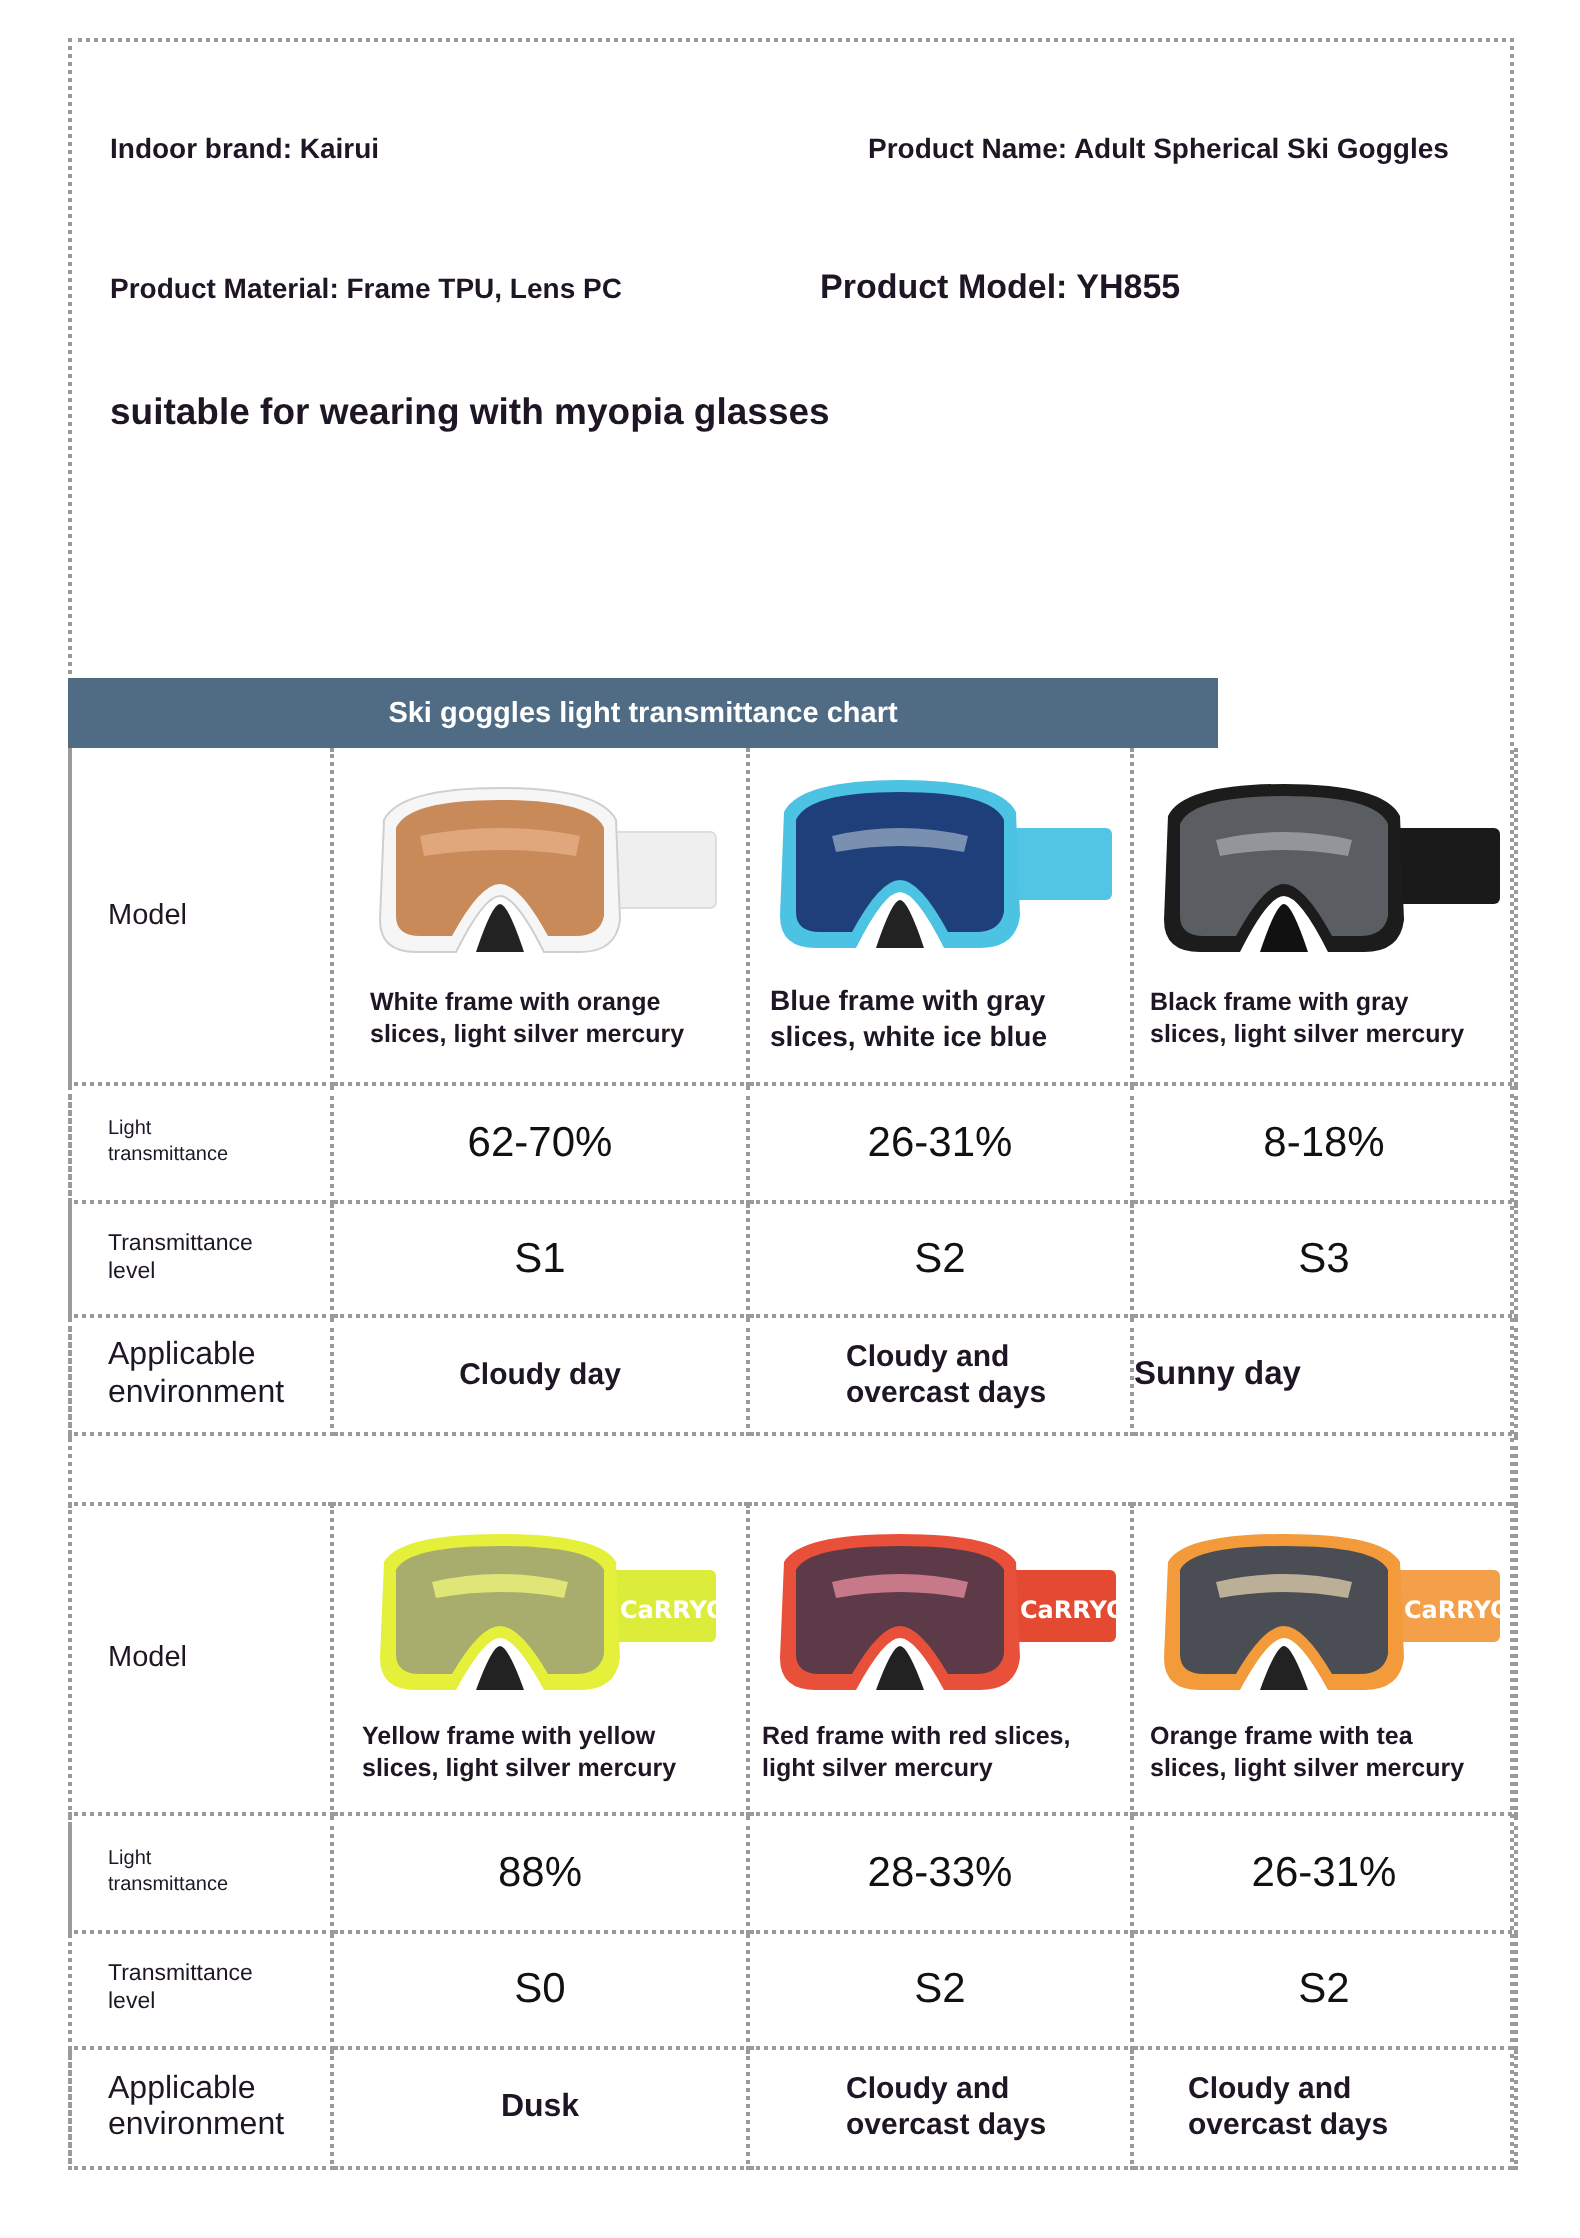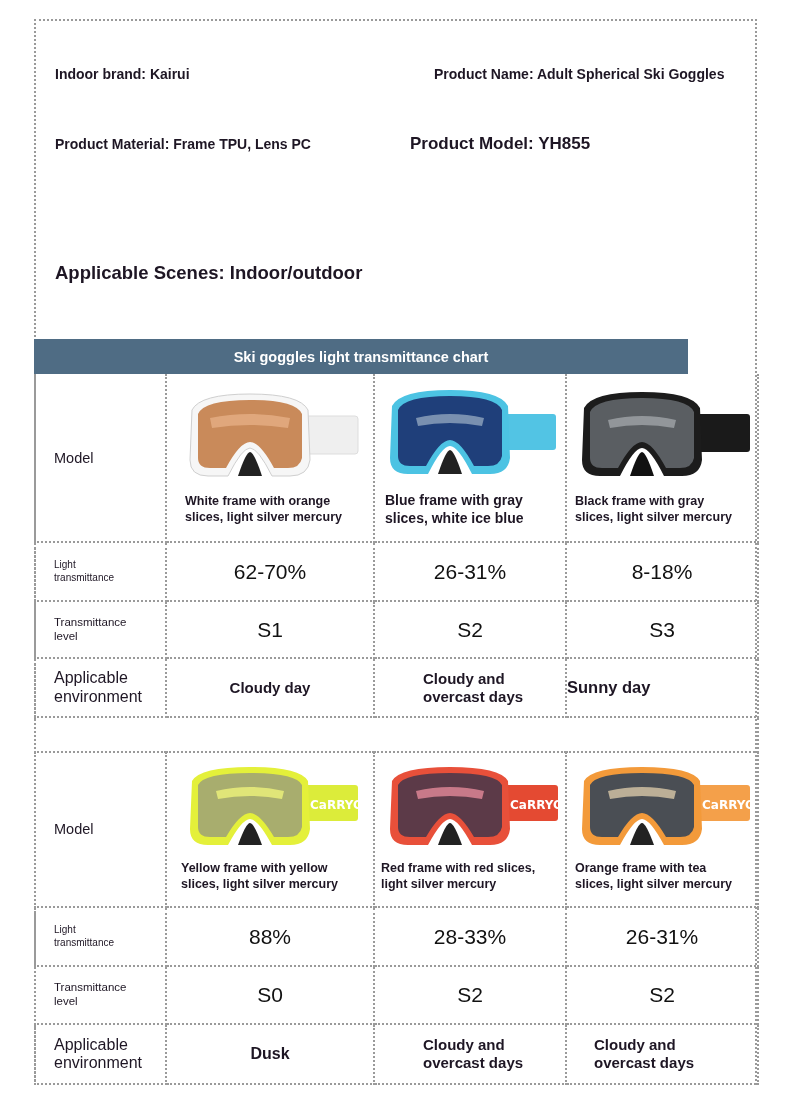--- a/index.html
+++ b/index.html
@@ -10,21 +10,21 @@
     position: absolute; left: 34px; top: 19px; width: 723px; height: 1066px;
     border-top: 2px dotted #9a9a9a; border-left: 2px dotted #9a9a9a; border-right: 2px dotted #9a9a9a;
   }
 
   .info { position: absolute; left: 55px; font-weight: bold; color: #1e1624; line-height: 1.25; }
   .info.sm { font-size: 14px; }
   .info.md { font-size: 17px; }
   .info.lg { font-size: 18.5px; }
 
   .chart-bar {
-    position: absolute; left: 34px; top: 339px; width: 654px; height: 35px;
+    position: absolute; left: 34px; top: 339px; width: 575px; height: 35px;
     background: #4f6c84; color: #ffffff; font-weight: bold; font-size: 14.5px;
     display: flex; align-items: center; justify-content: center;
   }
 
   table.spec {
     position: absolute; left: 34px; width: 723px; border-collapse: collapse; table-layout: fixed;
   }
   table.spec td {
     border-bottom: 2px dotted #9a9a9a; border-right: 2px dotted #9a9a9a;
     vertical-align: middle; padding: 0;
@@ -55,23 +55,23 @@
 </head>
 <body>
 
 <div class="frame"></div>
 
 <div class="info sm" style="top:66px;">Indoor brand: Kairui</div>
 <div class="info sm" style="top:66px; left:434px;">Product Name: Adult Spherical Ski Goggles</div>
 <div class="info sm" style="top:136px;">Product Material: Frame TPU, Lens PC</div>
 <div class="info md" style="top:133px; left:410px;">Product Model: YH855</div>
 <div class="info lg" style="top:194px;">
+  <div>suitable for wearing with myopia glasses</div>
 </div>
 <div class="info lg" style="top:261px;">
-  <div>Applicable Scenes: Indoor/outdoor</div>
 </div>
 
 <div class="chart-bar">Ski goggles light transmittance chart</div>
 
 <table class="spec" style="top:374px;">
   <colgroup>
       <col style="width:131px">
       <col style="width:208px">
       <col style="width:192px">
       <col style="width:192px">

